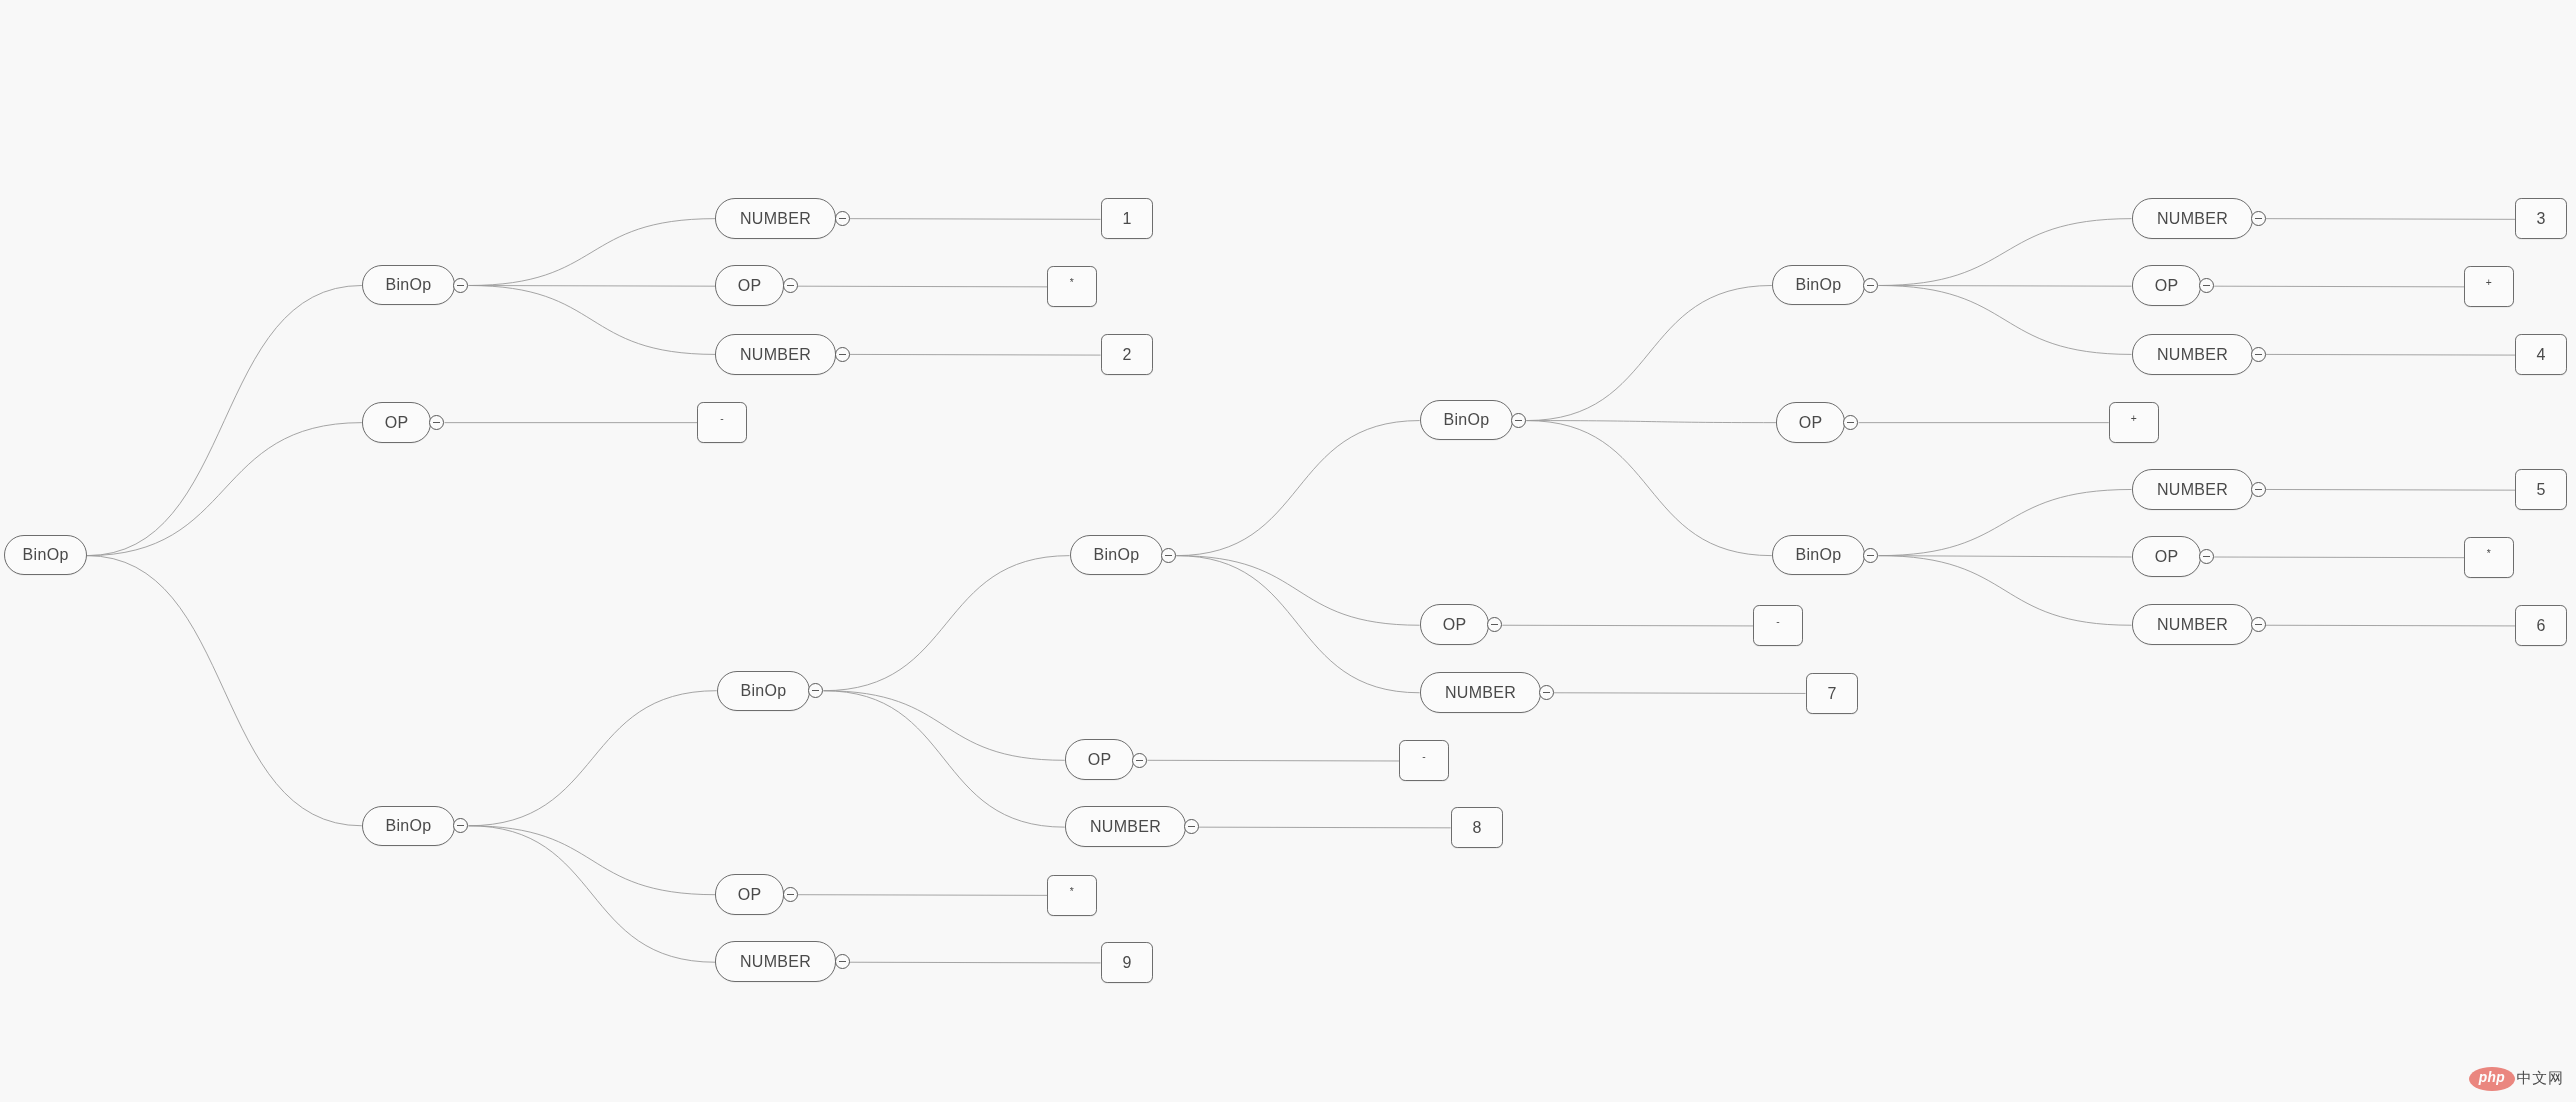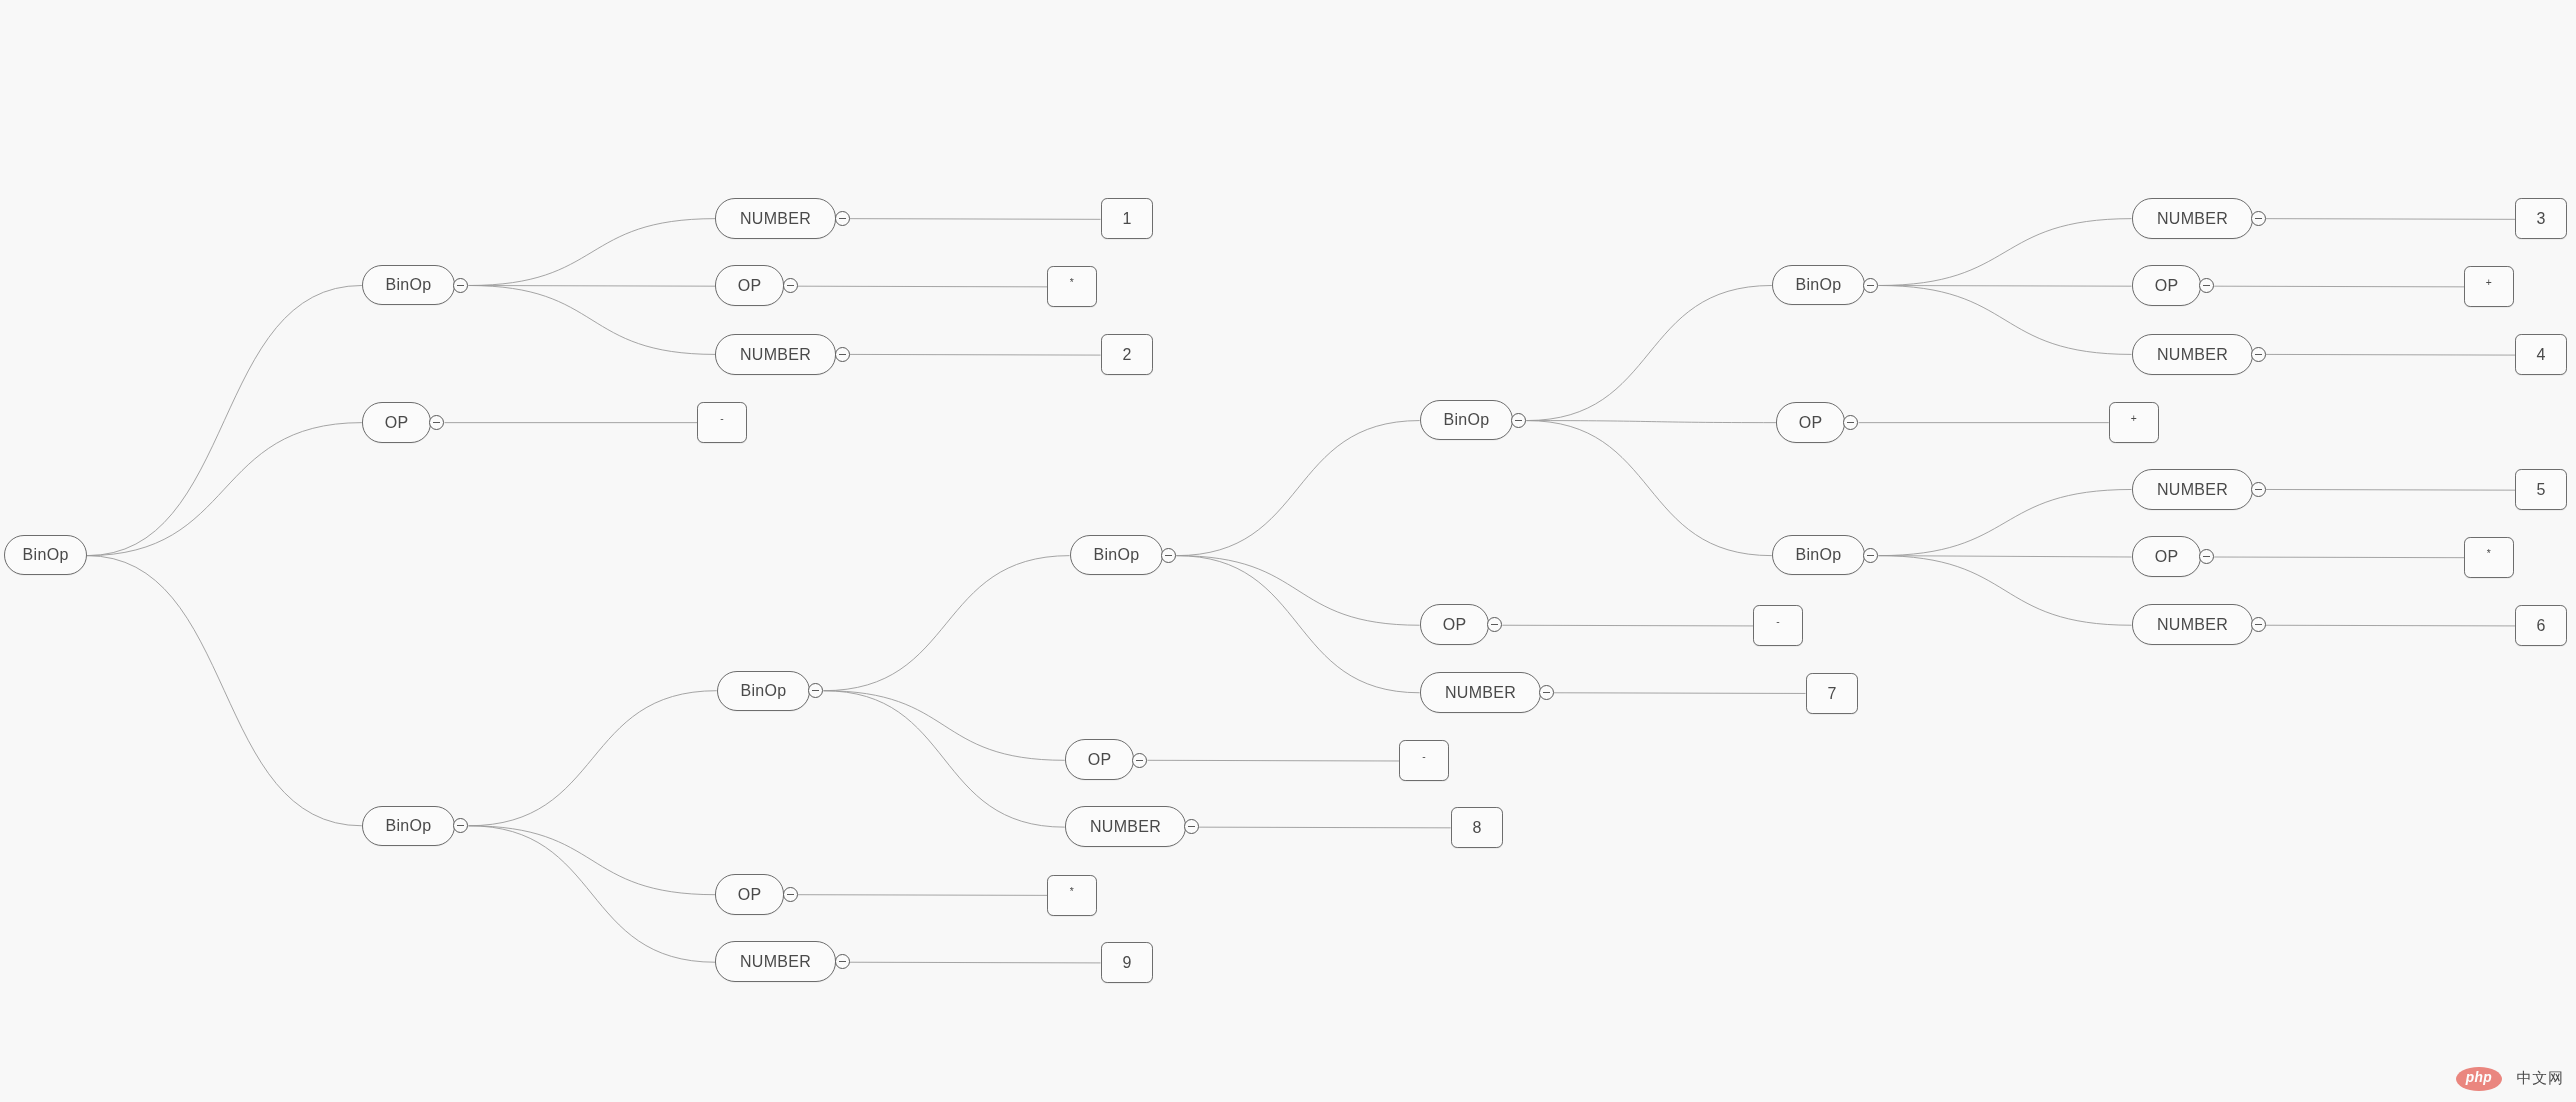--- a/index.html
+++ b/index.html
@@ -68,21 +68,21 @@
     width: 7.6px;
     height: 1.1px;
     background: #5a5a5a;
   }
   #watermark {
     position: absolute;
     right: 12.4px;
     bottom: 12.4px;
     display: flex;
     align-items: center;
-    gap: 15px;
+    gap: 2px;
     opacity: 0.85;
   }
   #wm-logo {
     display: inline-block;
     background: #e8736a;
     color: #ffffff;
     font-style: italic;
     font-weight: bold;
     font-size: 13.8px;
     line-height: 1;

